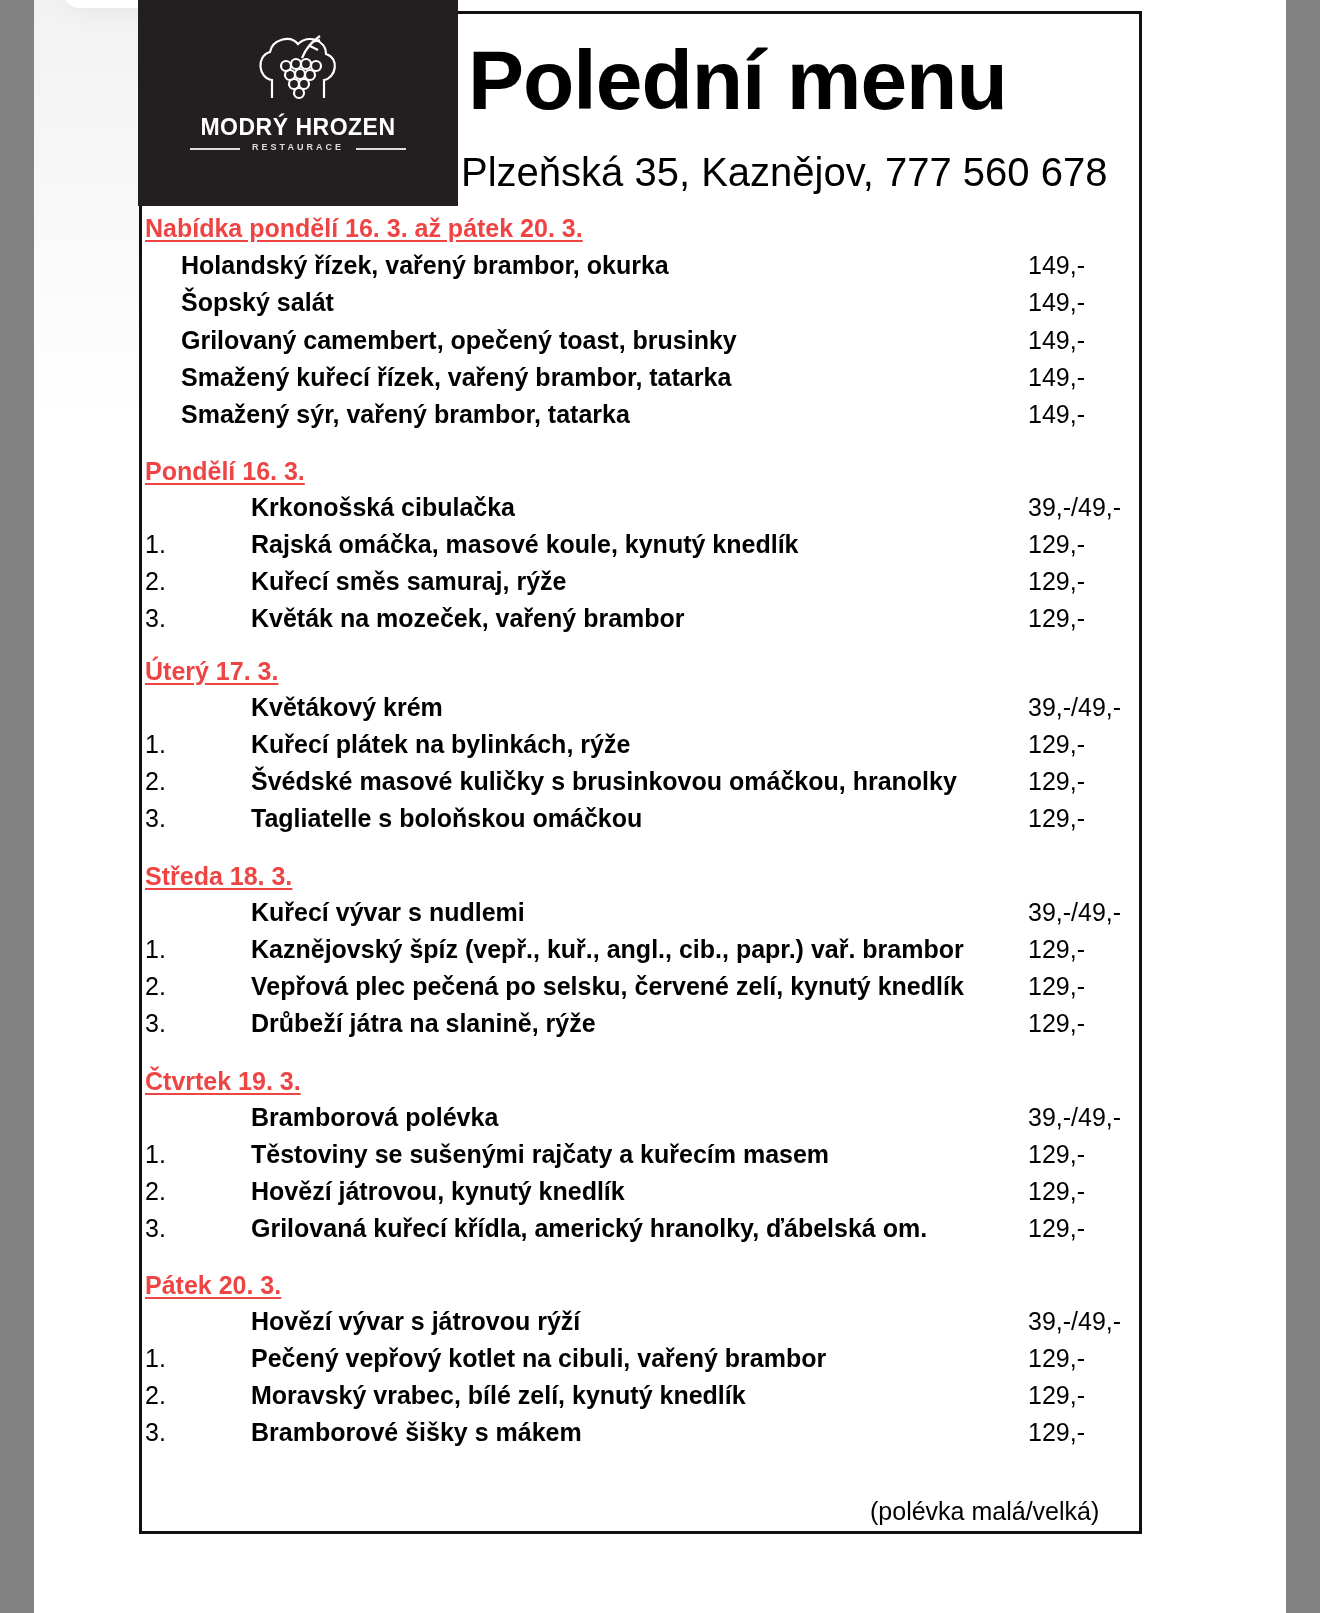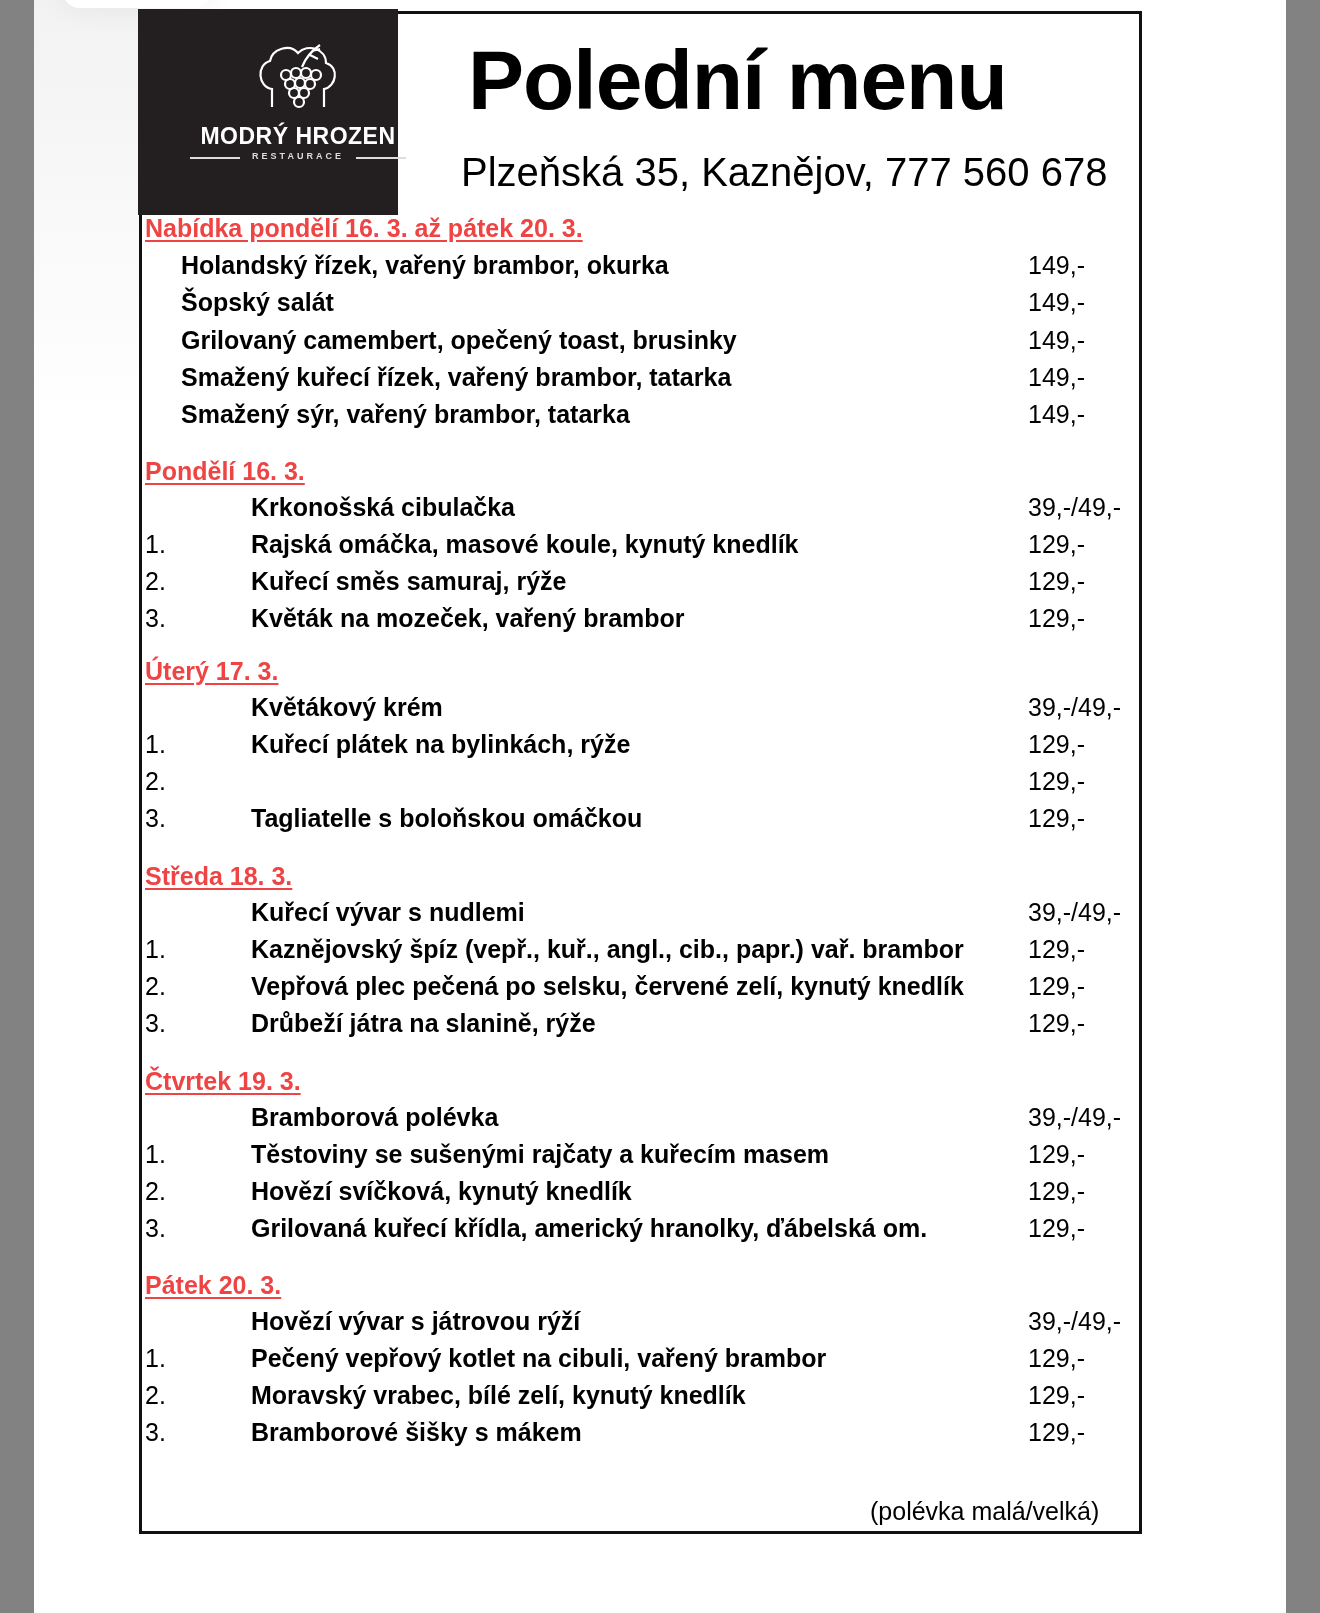--- a/index.html
+++ b/index.html
@@ -16,21 +16,21 @@
       background: #ffffff; border-radius: 18px; box-shadow: 0 0 30px rgba(0,0,0,0.06);
     }
     .shade { position: absolute; left: 34px; top: 0; width: 105px; height: 420px;
       background: linear-gradient(180deg, #f2f2f2 0%, #ffffff 100%); }
 
     .sheet {
       position: absolute; left: 139px; top: 11px; width: 1003px; height: 1523px;
       border: 3px solid #111; border-left-width: 3px; box-sizing: border-box; background: #fff;
     }
     .logo {
-      position: absolute; left: 138px; top: 9px; width: 260px; height: 206px; background: #231f20;
+      position: absolute; left: 138px; top: 0; width: 320px; height: 206px; background: #231f20;
     }
     .logo svg { position: absolute; left: 112px; top: 30px; }
     .logo-name {
       position: absolute; left: 0; width: 320px; top: 114px; text-align: center;
       color: #fff; font-size: 23px; font-weight: bold; letter-spacing: 0.5px;
     }
     .logo-sub {
       position: absolute; left: 0; width: 320px; top: 142px; text-align: center;
       color: #ddd; font-size: 9px; font-weight: bold; letter-spacing: 3px;
     }
@@ -138,20 +138,21 @@
       <span class="name">Květákový krém</span>
       <span class="price">39,-/49,-</span>
     </div>
     <div class="row" style="top: 730px;">
       <span class="num">1.</span>
       <span class="name">Kuřecí plátek na bylinkách, rýže</span>
       <span class="price">129,-</span>
     </div>
     <div class="row" style="top: 767.2px;">
       <span class="num">2.</span>
+      <span class="name">Švédské masové kuličky s brusinkovou omáčkou, hranolky</span>
       <span class="price">129,-</span>
     </div>
     <div class="row" style="top: 804.4px;">
       <span class="num">3.</span>
       <span class="name">Tagliatelle s boloňskou omáčkou</span>
       <span class="price">129,-</span>
     </div>
     <div class="sec-head" style="top: 862px;">Středa 18. 3.</div>
     <div class="row" style="top: 898px;">
       <span class="name">Kuřecí vývar s nudlemi</span>
@@ -177,21 +178,21 @@
       <span class="name">Bramborová polévka</span>
       <span class="price">39,-/49,-</span>
     </div>
     <div class="row" style="top: 1140px;">
       <span class="num">1.</span>
       <span class="name">Těstoviny se sušenými rajčaty a kuřecím masem</span>
       <span class="price">129,-</span>
     </div>
     <div class="row" style="top: 1177.2px;">
       <span class="num">2.</span>
-      <span class="name">Hovězí svíčková, kynutý knedlík</span>
+      <span class="name">Hovězí játrovou, kynutý knedlík</span>
       <span class="price">129,-</span>
     </div>
     <div class="row" style="top: 1214.4px;">
       <span class="num">3.</span>
       <span class="name">Grilovaná kuřecí křídla, americký hranolky, ďábelská om.</span>
       <span class="price">129,-</span>
     </div>
     <div class="sec-head" style="top: 1271px;">Pátek 20. 3.</div>
     <div class="row" style="top: 1307px;">
       <span class="name">Hovězí vývar s játrovou rýží</span>

